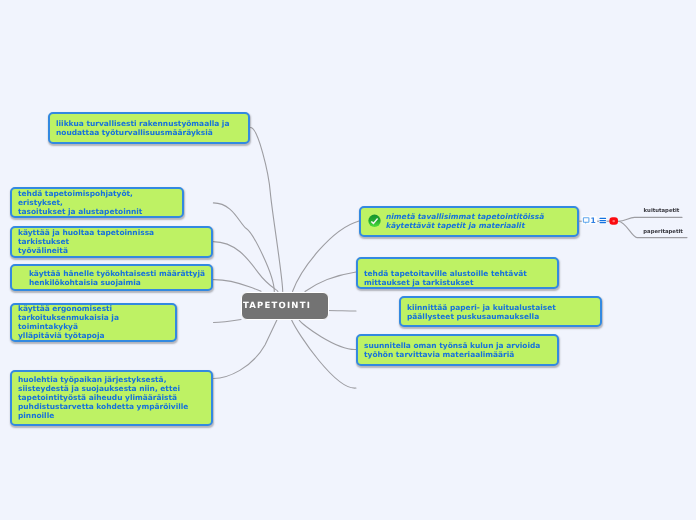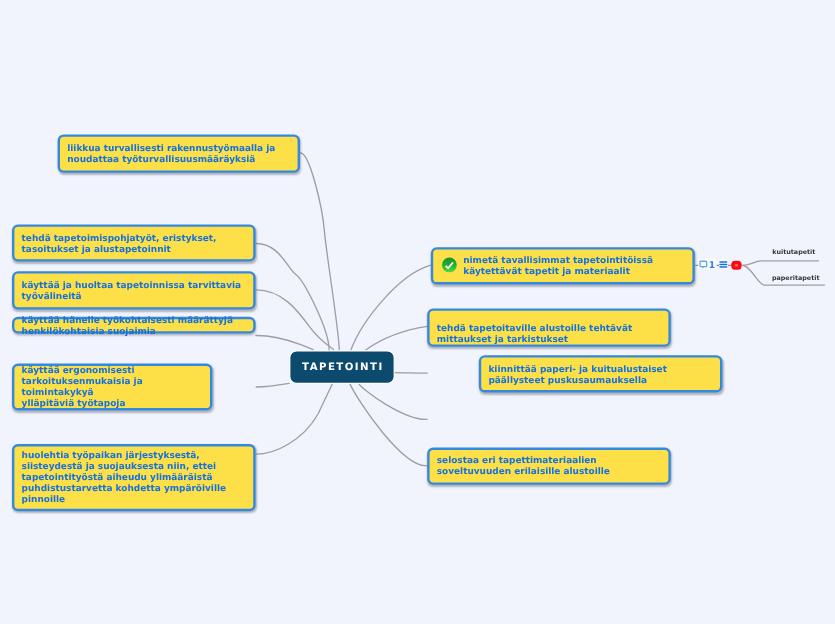--- a/index.html
+++ b/index.html
@@ -1,29 +1,29 @@
 <!DOCTYPE html>
 <html><head>
 <meta charset="utf-8">
 <style>
   html,body{margin:0;padding:0;}
   body{width:696px;height:520px;background:#f1f4fd;font-family:"Liberation Sans",sans-serif;overflow:hidden;
         -webkit-font-smoothing:antialiased;text-rendering:geometricPrecision;}
   #stage{position:relative;width:696px;height:520px;}
   .node .txt, .central span, .sub{transform:translateZ(0);}
   svg.links{position:absolute;left:0;top:0;width:696px;height:520px;pointer-events:none;}
-  .node{position:absolute;box-sizing:border-box;background:#fde047;border:2px solid #3389e0;border-radius:5px;
+  .node{position:absolute;box-sizing:border-box;background:#bef264;border:2px solid #3389e0;border-radius:5px;
         box-shadow:0.5px 1.5px 1.6px rgba(92,92,98,.42);display:flex;align-items:center;}
   .node .txt{color:#1571dd;font-family:"DejaVu Sans",sans-serif;font-weight:bold;font-size:7.45px;
              line-height:9px;padding:0 6px;white-space:pre-line;}
   .node.hasicon .txt{padding-left:25px;}
   .icon-check{position:absolute;left:7.2px;top:6.3px;line-height:0;}
-  .central{position:absolute;background:#0c4a6e;border:1.6px solid #fff;border-radius:6px;color:#fff;
+  .central{position:absolute;background:#737373;border:1.6px solid #fff;border-radius:6px;color:#fff;
            font-family:"DejaVu Sans",sans-serif;font-weight:bold;font-size:8.5px;letter-spacing:1.2px;
-           display:flex;align-items:center;justify-content:center;box-sizing:content-box;}
+           display:flex;align-items:center;justify-content:flex-start;box-sizing:content-box;}
   .central span{padding-left:1.2px;}
   .sub{position:absolute;color:#35353c;font-family:"DejaVu Sans",sans-serif;font-size:5.3px;font-weight:bold;white-space:nowrap;line-height:7px;}
   .badgesvg{position:absolute;overflow:visible;transform:translateZ(0);}
 </style>
 </head>
 <body>
 
 <div id="stage">
   <svg class="links" viewBox="0 0 696 520">
     <g fill="none" stroke="#9d9da2" stroke-width="1.1" stroke-linecap="round">
@@ -44,46 +44,46 @@
   </svg>
 
   <div class="central" style="left:240.8px;top:292.2px;width:86.7px;height:26.3px;">
     <span>TAPETOINTI</span>
   </div>
 
   <div class="node" style="left:48px;top:112px;width:202px;height:31.5px;">
     <div class="txt">liikkua turvallisesti rakennustyömaalla ja
 noudattaa työturvallisuusmääräyksiä</div>
   </div>
-  <div class="node" style="left:10px;top:187px;width:203px;height:31px;align-items:center;">
+  <div class="node" style="left:10px;top:187px;width:174px;height:31px;align-items:center;">
     <div class="txt">tehdä tapetoimispohjatyöt, eristykset,
 tasoitukset ja alustapetoinnit</div>
   </div>
   <div class="node" style="left:10px;top:226px;width:203px;height:31.5px;">
-    <div class="txt">käyttää ja huoltaa tapetoinnissa tarvittavia
+    <div class="txt">käyttää ja huoltaa tapetoinnissa tarkistukset
 työvälineitä</div>
   </div>
-  <div class="node" style="left:10px;top:264px;width:203px;height:14px;">
+  <div class="node" style="left:10px;top:264px;width:203px;height:27px;justify-content:flex-end;">
     <div class="txt">käyttää hänelle työkohtaisesti määrättyjä
 henkilökohtaisia suojaimia</div>
   </div>
   <div class="node" style="left:10px;top:303px;width:167px;height:38.5px;">
     <div class="txt">käyttää ergonomisesti
 tarkoituksenmukaisia ja toimintakykyä
 ylläpitäviä työtapoja</div>
   </div>
   <div class="node" style="left:10px;top:351px;width:203px;height:55.5px;margin-top:19px;">
     <div class="txt">huolehtia työpaikan järjestyksestä,
 siisteydestä ja suojauksesta niin, ettei
 tapetointityöstä aiheudu ylimääräistä
 puhdistustarvetta kohdetta ympäröiville
 pinnoille</div>
   </div>
 
-  <div class="node hasicon" style="left:359px;top:205.8px;width:220px;height:31.2px;">
+  <div class="node hasicon" style="left:359px;top:205.8px;width:220px;height:31.2px;font-style:italic;">
     <span class="icon-check">
       <svg viewBox="0 0 16 16" width="13" height="13.6">
         <defs>
           <linearGradient id="gck" x1="0" y1="0" x2="0" y2="1">
             <stop offset="0%" stop-color="#169231"></stop>
             <stop offset="48%" stop-color="#23ab2e"></stop>
             <stop offset="100%" stop-color="#4ee03c"></stop>
           </linearGradient>
         </defs>
         <circle cx="8" cy="8" r="7.6" fill="url(#gck)"></circle>
@@ -94,23 +94,23 @@
 käytettävät tapetit ja materiaalit</div>
   </div>
   <div class="node" style="left:356px;top:257px;width:203px;height:31.5px;align-items:flex-end;">
     <div class="txt">tehdä tapetoitaville alustoille tehtävät
 mittaukset ja tarkistukset</div>
   </div>
   <div class="node" style="left:356px;top:295.9px;width:203px;height:31.5px;margin-left:43px;">
     <div class="txt">kiinnittää paperi- ja kuitualustaiset
 päällysteet puskusaumauksella</div>
   </div>
-  <div class="node" style="left:356px;top:372.5px;width:203px;height:31.5px;">
-    <div class="txt">selostaa eri tapettimateriaalien
-soveltuvuuden erilaisille alustoille</div>
+  <div class="node" style="left:356px;top:334.1px;width:203px;height:31.5px;">
+    <div class="txt">suunnitella oman työnsä kulun ja arvioida
+työhön tarvittavia materiaalimääriä</div>
   </div>
 
   <svg class="badgesvg" viewBox="0 0 42 18" width="42" height="18" style="left:580px;top:211px;">
     <line x1="-1.5" y1="10.2" x2="32" y2="10.2" stroke="#8f8f95" stroke-width="1"></line>
     <rect x="1.8" y="5.0" width="15.3" height="8.2" rx="1.4" fill="#fcfdff"></rect>
     <g>
       <path d="M3.4 7.3 a0.6 0.6 0 0 1 0.6 -0.6 h4.3 a0.6 0.6 0 0 1 0.6 0.6 v3.3 a0.6 0.6 0 0 1 -0.6 0.6 h-2.2 l-0.45 0.75 l-0.15 -0.75 h-1.5 a0.6 0.6 0 0 1 -0.6 -0.6 z" fill="none" stroke="#62a8ed" stroke-width="1.1" stroke-linejoin="round"></path>
     </g>
     <text x="10.6" y="12.0" font-family="DejaVu Sans, sans-serif" font-size="7.6" font-weight="bold" fill="#2f7fe2">1</text>
     <rect x="19.2" y="5.0" width="7.3" height="8.2" rx="1.2" fill="#fcfdff"></rect>

